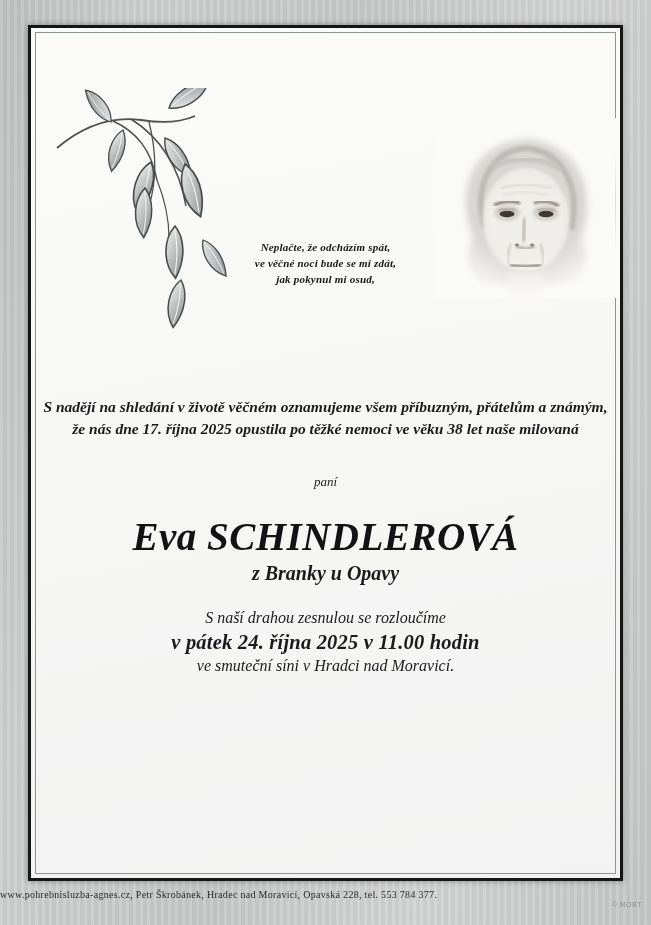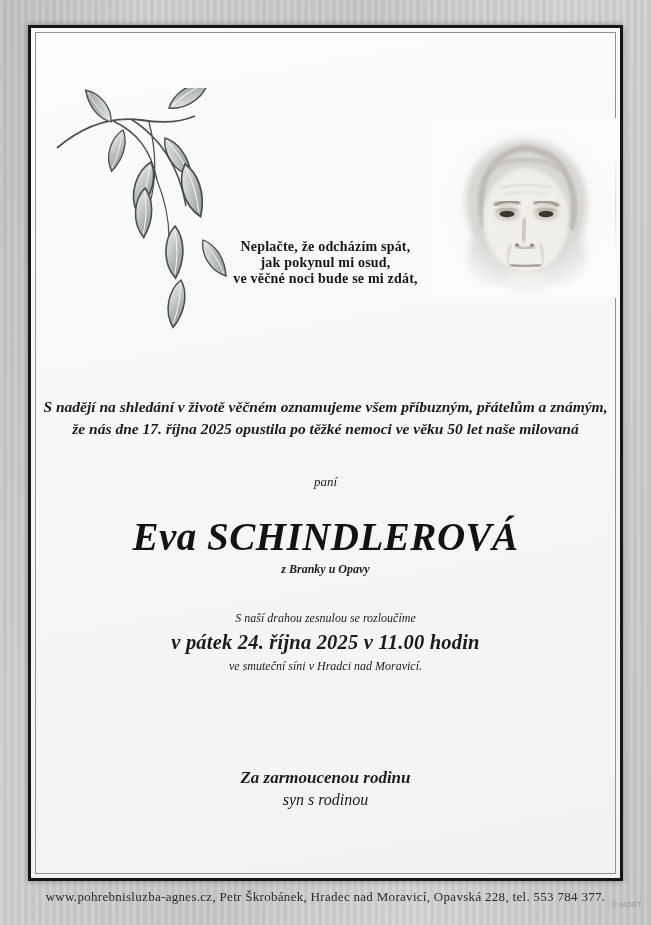--- a/index.html
+++ b/index.html
@@ -25,22 +25,22 @@
     position:absolute; inset:4px;
     border:1px solid #8e9494;
     pointer-events:none;
   }
   .leaves { position:absolute; left:22px; top:60px; width:200px; height:258px; }
   .portrait { position:absolute; left:402px; top:90px; width:186px; height:180px; }
 
   .poem {
     position:absolute; left:0; top:211px; width:100%;
     text-align:center;
-    font-size:14px; line-height:16px;
-    font-weight:bold; color:#17171a;
+    font-size:11px; line-height:16px;
+    font-weight:bold; font-style:italic; color:#17171a;
     letter-spacing:0.2px;
   }
   .announcement {
     position:absolute; left:0; top:368px; width:100%;
     text-align:center;
     font-size:15.5px; line-height:21.5px;
     font-weight:bold; font-style:italic; color:#1b1b1e;
   }
   .announcement div { white-space:nowrap; }
   .title-pani {
@@ -50,40 +50,40 @@
   .name {
     position:absolute; left:0; top:479px; width:100%;
     text-align:center;
     font-size:39px; line-height:46px;
     font-weight:bold; font-style:italic; color:#131316;
     letter-spacing:0.5px;
     margin-top:7px;
   }
   .origin {
     position:absolute; left:0; top:534px; width:100%;
-    text-align:center; font-size:12px;
+    text-align:center; font-size:20px;
     font-weight:bold; font-style:italic; color:#1b1b1e;
   }
   .farewell {
     position:absolute; left:0; top:579px; width:100%;
     text-align:center; font-style:italic; color:#1b1b1e;
   }
-  .farewell .f1, .farewell .f3 { font-size:12px; line-height:22px; }
+  .farewell .f1, .farewell .f3 { font-size:16px; line-height:22px; }
   .farewell .f2 { font-size:20.5px; line-height:26px; font-weight:bold; letter-spacing:0.2px;text-align:center; }
   .signature {
     position:absolute; left:0; top:738px; width:100%;
     text-align:center; font-style:italic; color:#1b1b1e;
   }
   .signature .s1 { font-size:17px; line-height:23px; font-weight:bold; }
   .signature .s2 { font-size:16px; line-height:22px; }
 
   .footer {
     position:absolute; left:0; top:889px; width:100%;
-    text-align:center;
-    font-size:13px; letter-spacing:0.3px; color:#2a2a2a;
+    text-align:left;
+    font-size:10px; letter-spacing:0.3px; color:#2a2a2a;
   }
   .copyright {
     position:absolute; right:9px; top:901px;
     font-size:7px; color:#8f8f8f; letter-spacing:0.5px;
     font-family:"Liberation Sans", sans-serif;
   }
 </style>
 </head>
 <body>
 
@@ -174,39 +174,35 @@
     <path d="M77,152 q15,4 31,0" stroke="#d2cbc4" stroke-width="1.6" fill="none" filter="url(#b08)"></path>
 
     <path d="M80,158 q13,8 26,0" stroke="#dcd6cf" stroke-width="2" fill="none" filter="url(#b15)"></path>
     <rect x="74" y="154" width="38" height="26" fill="#e8e4df" filter="url(#b3)"></rect>
 
     <rect x="0" y="0" width="186" height="180" fill="url(#vig)"></rect>
   </svg>
 
   <div class="poem">
     <div>Neplačte, že odcházím spát,</div>
+    <div>ve věčné noci bude se mi zdát,</div>
     <div>jak pokynul mi osud,</div>
-    <div>ve věčné noci bude se mi zdát,</div>
   </div>
 
   <div class="announcement">
     <div>S nadějí na shledání v životě věčném oznamujeme všem příbuzným, přátelům a známým,</div>
-    <div>že nás dne 17. října 2025 opustila po těžké nemoci ve věku 50 let naše milovaná</div>
+    <div>že nás dne 17. října 2025 opustila po těžké nemoci ve věku 38 let naše milovaná</div>
   </div>
 
   <div class="title-pani">paní</div>
   <div class="name">Eva SCHINDLEROVÁ</div>
   <div class="origin">z Branky u Opavy</div>
 
   <div class="farewell">
     <div class="f1">S naší drahou zesnulou se rozloučíme</div>
     <div class="f2">v pátek 24. října 2025 v 11.00 hodin</div>
     <div class="f3">ve smuteční síni v Hradci nad Moravicí.</div>
   </div>
 
-  <div class="signature">
-    <div class="s1">Za zarmoucenou rodinu</div>
-    <div class="s2">syn s rodinou</div>
-  </div>
 </div>
 
 <div class="footer">www.pohrebnisluzba-agnes.cz, Petr Škrobánek, Hradec nad Moravicí, Opavská 228, tel. 553 784 377.</div>
 <div class="copyright">© MOBT</div>
 
 </body></html>

